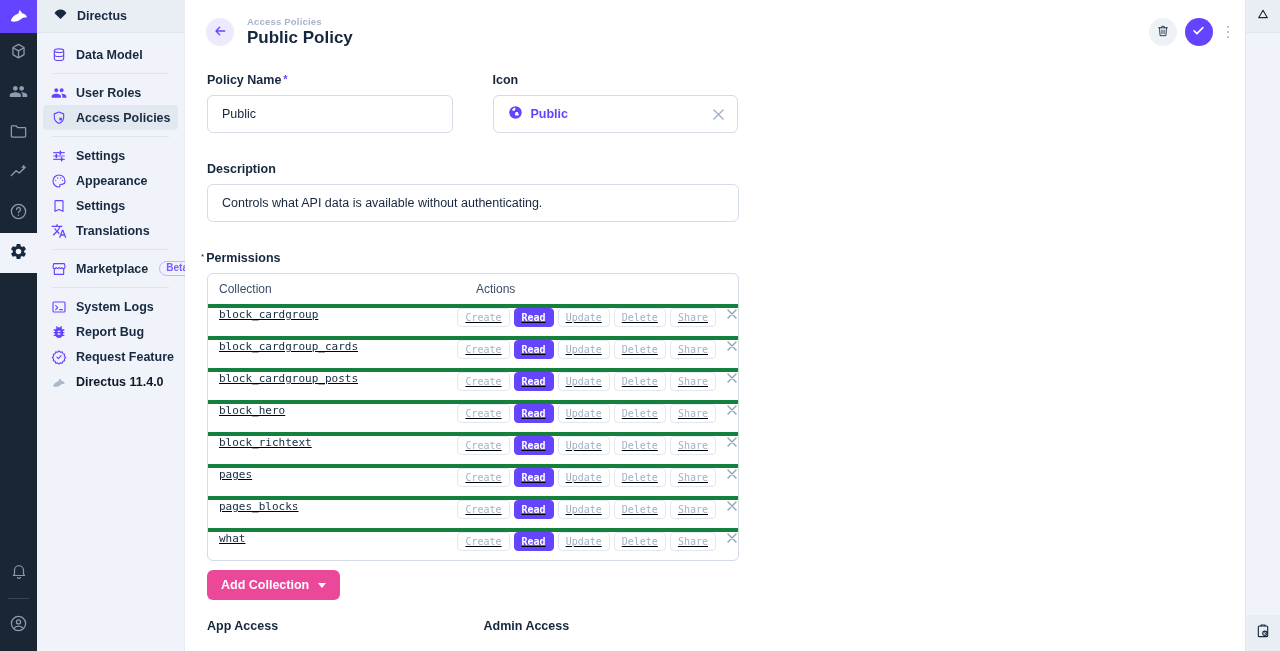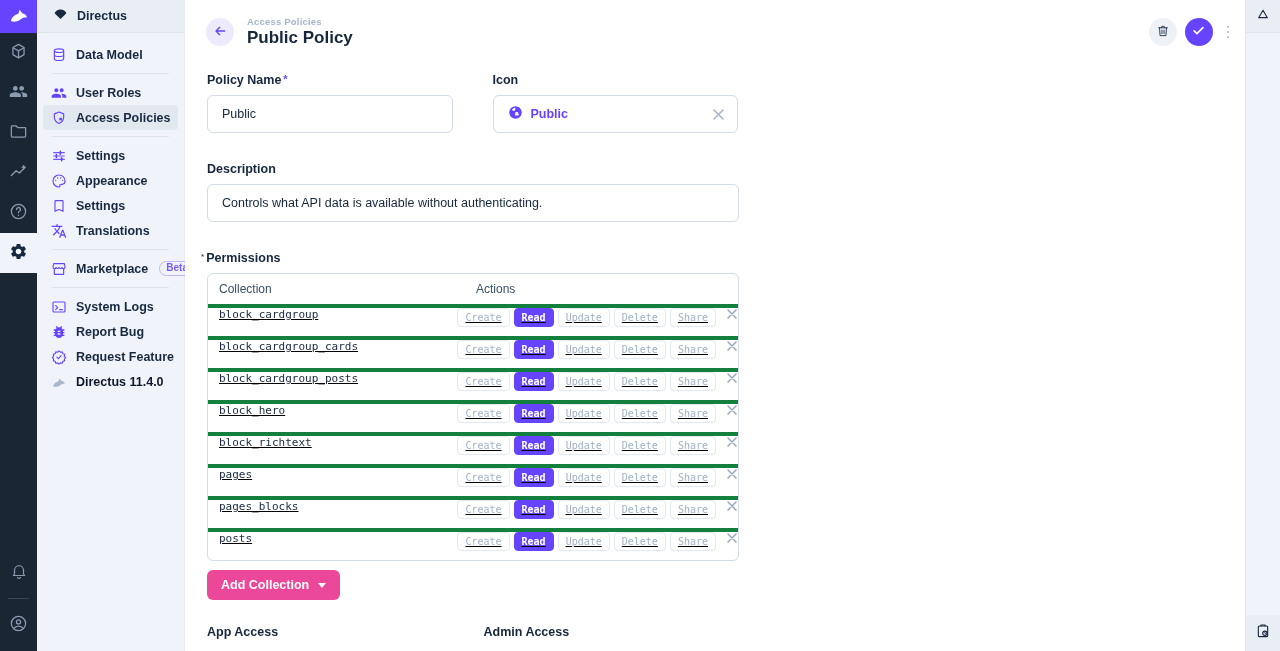--- a/index.html
+++ b/index.html
@@ -64,21 +64,21 @@
   .perm-row { display:flex; align-items:flex-start; height:32px; border-top:4px solid #15803d;text-decoration:underline; }
   .perm-name { width:268px; padding-left:11px; font-family:"DejaVu Sans Mono",monospace; font-size:11px; color:#172940; }
   .perm-actions { display:flex; gap:4px; align-items:center; }
   .pill { font-family:"DejaVu Sans Mono",monospace; font-size:10px; color:#9fb2c8; background:#fff; border:1px solid #e2e8f0; border-radius:4px; padding:3px 7px; cursor:pointer; }
   .pill.active { background:#6644ff; border-color:#6644ff; color:#fff; font-weight:bold; }
   .row-remove { margin-left:10px; background:none; border:none; cursor:pointer; display:flex; align-items:center; }
 
   .add-btn { margin-top:9px; height:30px; background:#ec4899; color:#fff; border:none; border-radius:6px; font-size:12.5px; font-weight:bold; padding:0 14px; display:flex; align-items:center; gap:9px; cursor:pointer; font-family:"Liberation Sans",sans-serif; }
   .add-btn .caret { width:0; height:0; border-left:4px solid transparent; border-right:4px solid transparent; border-top:5px solid #fff; }
 
-  .bottom-labels { display:flex; gap:22px; margin-top:25px; }
+  .bottom-labels { display:flex; gap:22px; margin-top:19px; }
   .bottom-labels .f-label { width:255px; margin:0; }
 
   
   .right-bar { width:35px; background:#f0f4fa; border-left:1px solid #e3e9f1; display:flex; flex-direction:column; align-items:center; flex-shrink:0; }
   .rb-header { width:35px; height:33px; background:#e9eef5; border-bottom:1px solid #dfe6ef; display:flex; align-items:center; justify-content:center; cursor:pointer; }
   .right-bar .spacer { flex:1; }
   .rb-footer { width:35px; height:36px; background:#e9eef5; display:flex; align-items:center; justify-content:center; cursor:pointer; }
 </style>
 </head>
 <body>
@@ -447,21 +447,21 @@
                   <button class="pill">Delete</button>
                   <button class="pill">Share</button>
                 </div>
                 <button class="row-remove">
                   <svg width="12" height="12" viewBox="0 0 12 12">
                     <path d="M2 2l8 8M10 2l-8 8" stroke="#8fa3bb" stroke-width="1.4" stroke-linecap="round"></path>
                   </svg>
                 </button>
               </div>
               <div class="perm-row">
-                <span class="perm-name">posts</span>
+                <span class="perm-name">what</span>
                 <div class="perm-actions">
                   <button class="pill">Create</button>
                   <button class="pill active">Read</button>
                   <button class="pill">Update</button>
                   <button class="pill">Delete</button>
                   <button class="pill">Share</button>
                 </div>
                 <button class="row-remove">
                   <svg width="12" height="12" viewBox="0 0 12 12">
                     <path d="M2 2l8 8M10 2l-8 8" stroke="#8fa3bb" stroke-width="1.4" stroke-linecap="round"></path>

